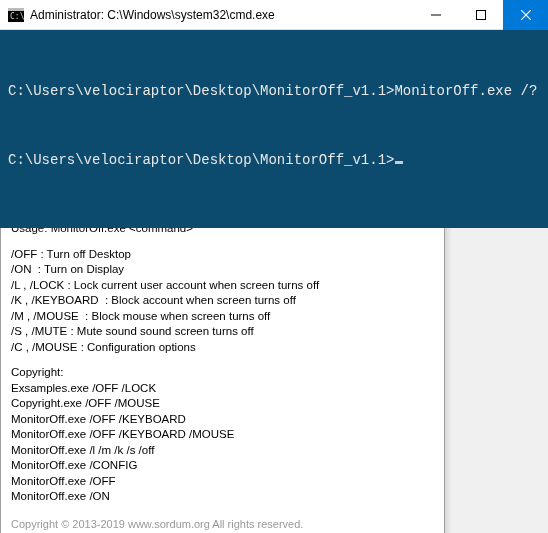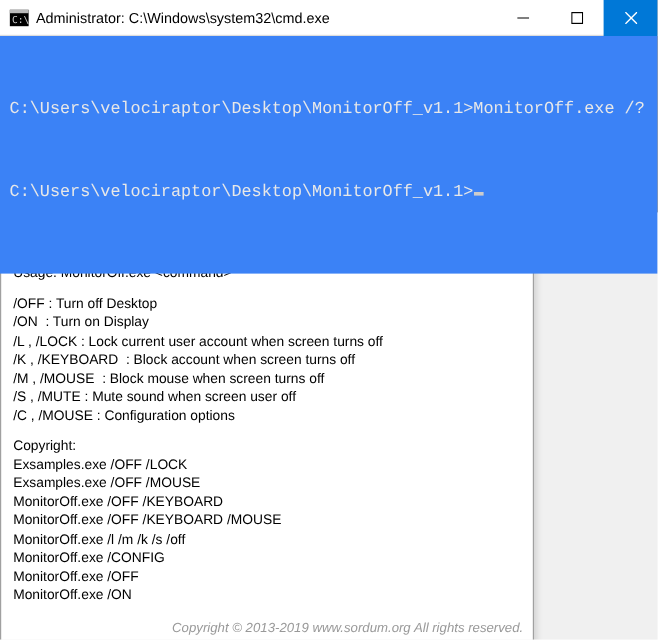--- a/index.html
+++ b/index.html
@@ -52,21 +52,21 @@
 }
 .cmd-btn svg { display: block; }
 
 .cmd-body {
   padding: 16px 8px 8px 8px;
   font-family: Consolas, "Courier New", monospace;
   font-size: 14px;
   color: #e8e8e8;
   line-height: 1.3;
   white-space: pre;
-  background: #3b82f6;
+  background: #0c4a6e;
 }
 .cmd-line { display: block; margin-bottom: 14px; }
 .cmd-cursor {
   display: inline-block;
   width: 8px;
   height: 3px;
   background: #ccc;
   vertical-align: baseline;
   margin-left: 1px;
 }
@@ -106,25 +106,24 @@
 
 .dlg-body {
   padding: 8px 8px 4px 10px;
   font-size: 11.5px;
   color: #000;
   line-height: 1.35;
 }
 .para { margin-bottom: 10px; }
 .opts div, .examples div { white-space: pre; }
 .footer {
-  text-align: right;
+  text-align: left;
   color: #999;
   font-size: 11px;
   margin: 12px 0 6px 0;
-  font-style: italic;
 }
 </style>
 </head>
 <body>
 
 <div class="cmd-window">
   <div class="cmd-titlebar">
     <span class="cmd-icon-wrap">
       <svg width="16" height="14" viewBox="0 0 16 14">
         <rect x="0" y="0" width="16" height="14" fill="#000"></rect>
@@ -177,28 +176,28 @@
 
   <div class="dlg-body">
     <div class="para">Usage: MonitorOff.exe &lt;command&gt;</div>
 
     <div class="opts para">
       <div>/OFF : Turn off Desktop</div>
       <div>/ON  : Turn on Display</div>
       <div>/L , /LOCK : Lock current user account when screen turns off</div>
       <div>/K , /KEYBOARD  : Block account when screen turns off</div>
       <div>/M , /MOUSE  : Block mouse when screen turns off</div>
-      <div>/S , /MUTE : Mute sound when screen user off</div>
+      <div>/S , /MUTE : Mute sound sound screen turns off</div>
       <div>/C , /MOUSE : Configuration options</div>
     </div>
 
     <div class="examples">
       <div>Copyright:</div>
       <div>Exsamples.exe /OFF /LOCK</div>
-      <div>Exsamples.exe /OFF /MOUSE</div>
+      <div>Copyright.exe /OFF /MOUSE</div>
       <div>MonitorOff.exe /OFF /KEYBOARD</div>
       <div>MonitorOff.exe /OFF /KEYBOARD /MOUSE</div>
       <div>MonitorOff.exe /l /m /k /s /off</div>
       <div>MonitorOff.exe /CONFIG</div>
       <div>MonitorOff.exe /OFF</div>
       <div>MonitorOff.exe /ON</div>
     </div>
 
     <div class="footer">Copyright © 2013-2019 www.sordum.org All rights reserved.</div>
   </div>

